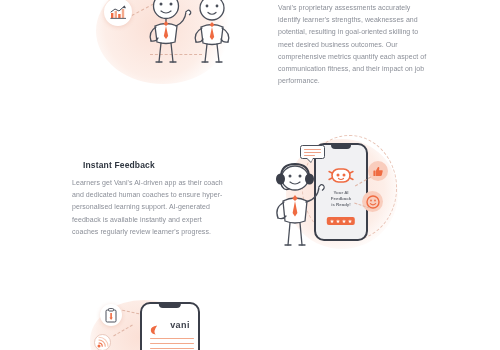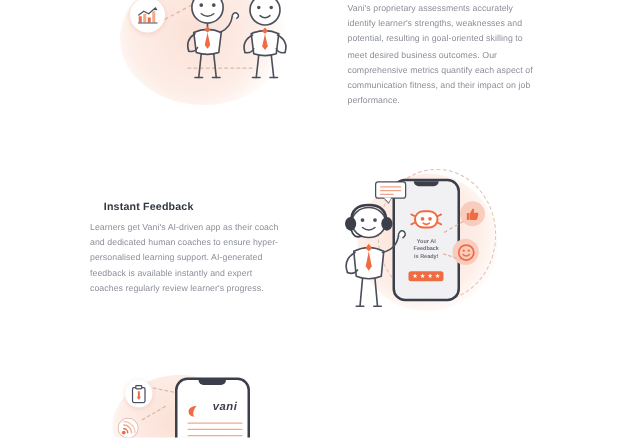--- a/index.html
+++ b/index.html
@@ -99,21 +99,21 @@
     position: absolute; border-radius: 50%;
     background: #f9cdbd;
     display: flex; align-items: center; justify-content: center;
   }
 
   
   #illus-bottom { left: 90px; top: 296px; width: 135px; height: 70px; }
   #illus-bottom .blob { left: 0px; top: 4px; width: 108px; height: 82px; }
 
   .vani-logo {
-    position: absolute; display: flex; align-items: center; gap: 13px; font-style: italic;
+    position: absolute; display: flex; align-items: center; gap: 13px;
   }
   .vani-mark {
     width: 7px; height: 9px; position: relative;
   }
   .vani-word {
     font-size: 9px; font-weight: bold; color: #3b3f4a; letter-spacing: 0.4px;
   }
   .vani-rule { position: absolute; height: 1.2px; background: #f3a98c; border-radius: 1px; }
 
   .line-dash { position: absolute; border-top: 1px dashed #e0b6a6; }

